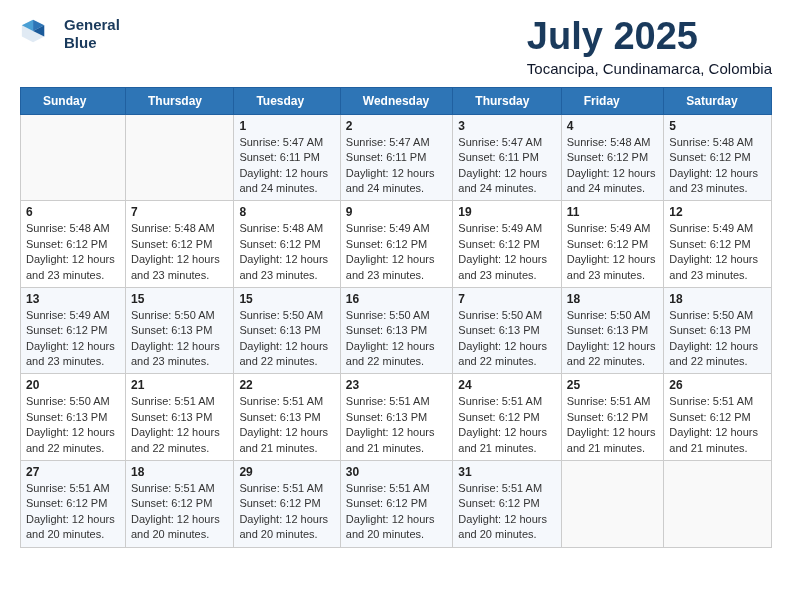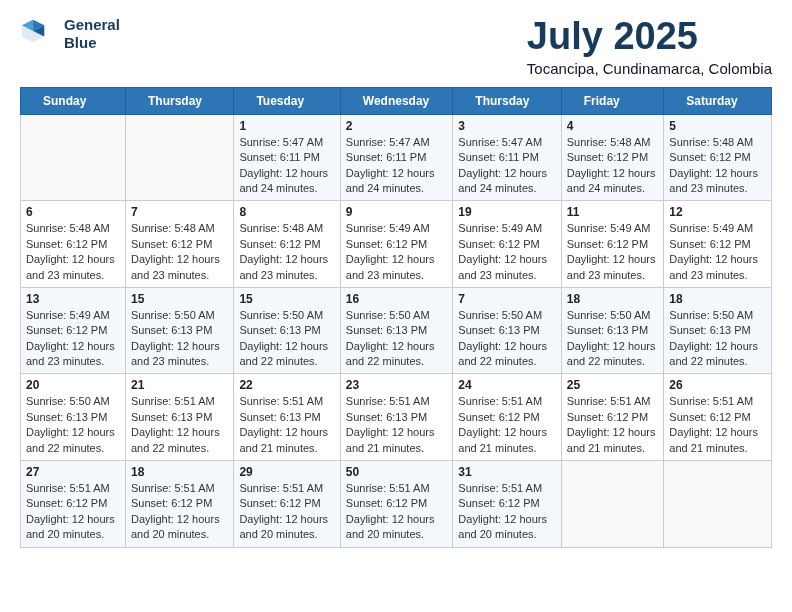--- a/index.html
+++ b/index.html
@@ -337,21 +337,21 @@
 and 20 minutes.</div>
         </td>
         <td>
           <span class="day-number">29</span>
           <div class="day-info" style="white-space: pre-line;">Sunrise: 5:51 AM
 Sunset: 6:12 PM
 Daylight: 12 hours
 and 20 minutes.</div>
         </td>
         <td>
-          <span class="day-number">50</span>
+          <span class="day-number">30</span>
           <div class="day-info" style="white-space: pre-line;">Sunrise: 5:51 AM
 Sunset: 6:12 PM
 Daylight: 12 hours
 and 20 minutes.</div>
         </td>
         <td>
           <span class="day-number">31</span>
           <div class="day-info" style="white-space: pre-line;">Sunrise: 5:51 AM
 Sunset: 6:12 PM
 Daylight: 12 hours

